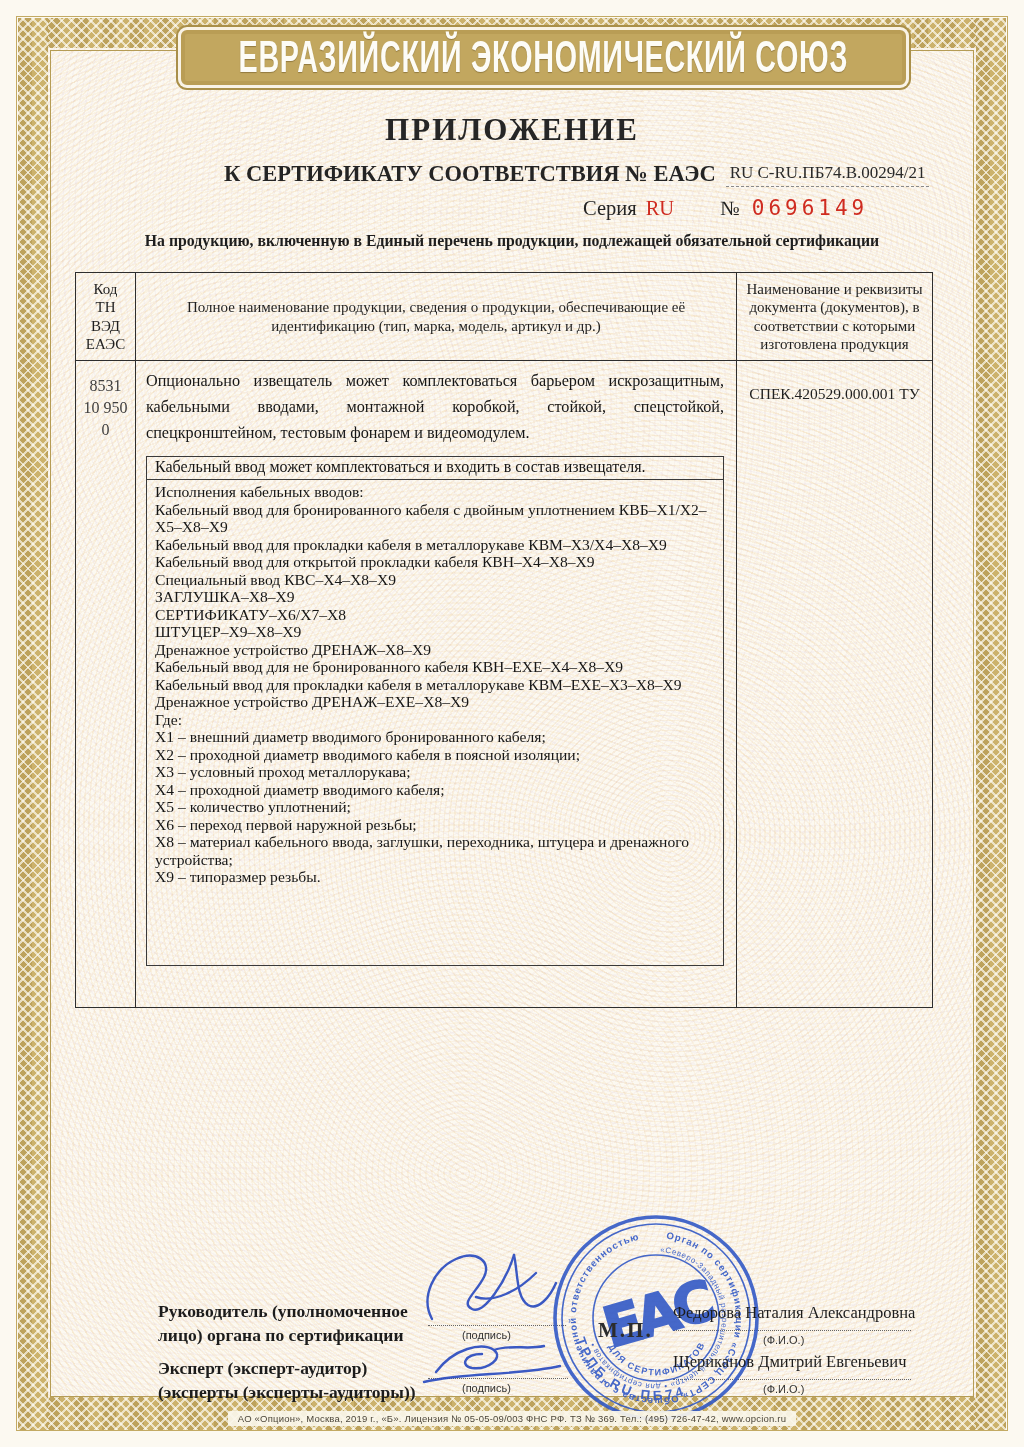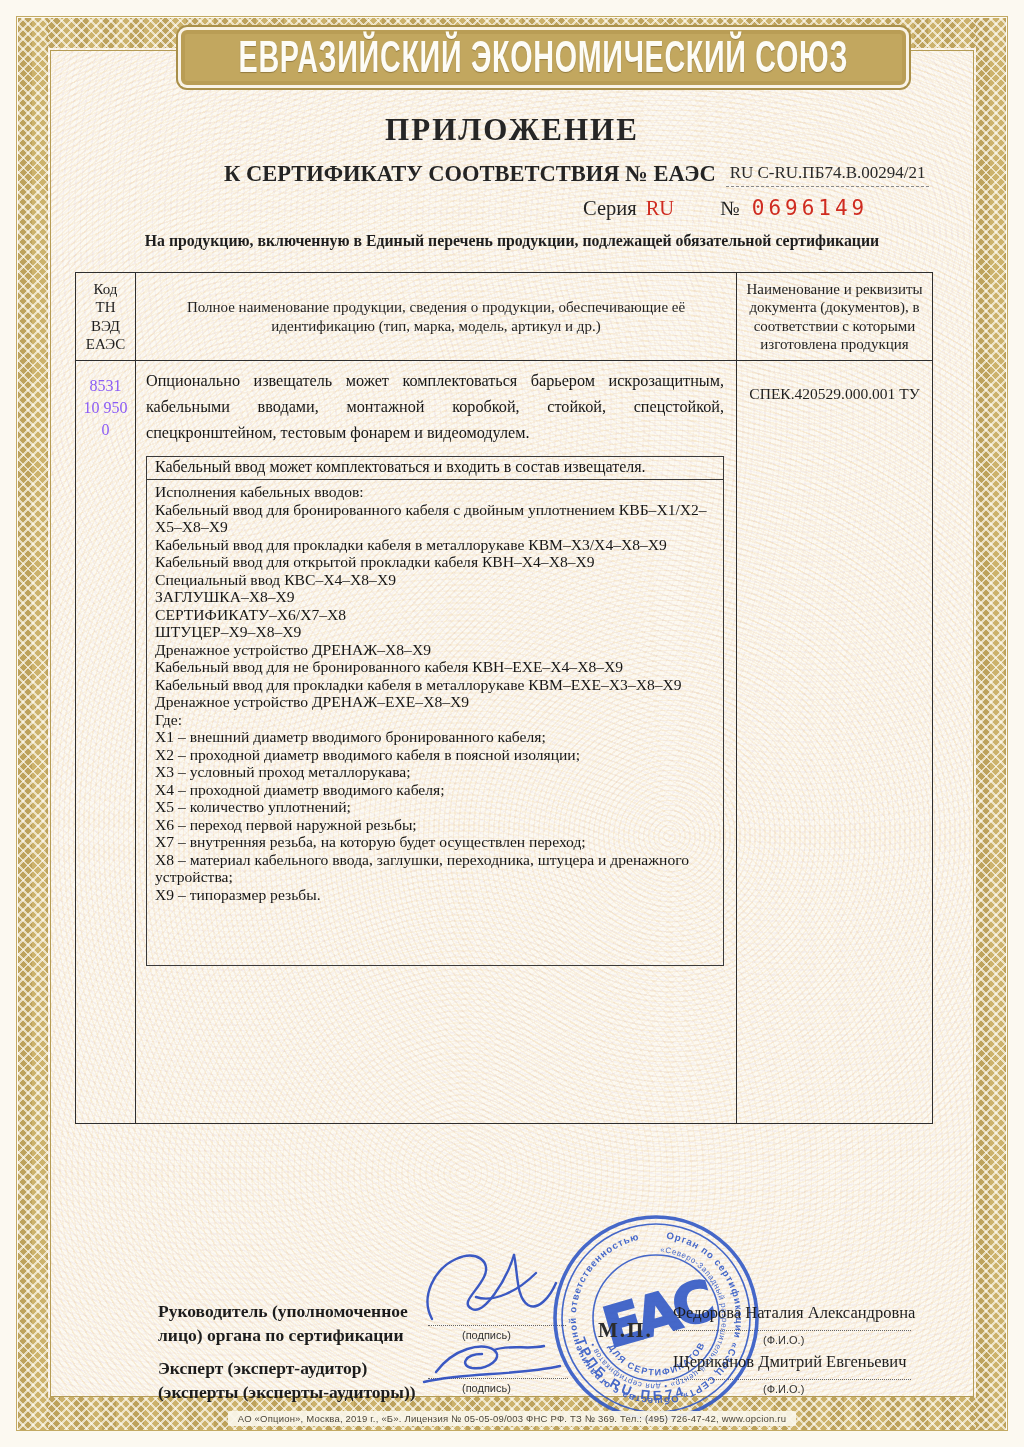--- a/index.html
+++ b/index.html
@@ -41,30 +41,30 @@
     border-bottom:1.5px dashed #8a8a8a;padding:0 4px 3px 4px;}
   .series-row{position:absolute;top:196px;left:583px;display:flex;align-items:baseline;z-index:2;}
   .series-label{font-size:20.5px;color:#242424;}
   .series-value{font-size:20.5px;color:#cf2b20;margin-left:9px;}
   .num-sign{font-size:20.5px;color:#242424;margin-left:46px;}
   .num-value{font-family:"DejaVu Sans Mono",monospace;font-size:21px;color:#cf2b20;margin-left:12px;letter-spacing:4px;}
   .statement{position:absolute;top:232px;left:0;width:100%;text-align:center;z-index:2;
     font-weight:bold;font-size:15.8px;color:#1e1e1e;}
 
   
-  .tbl{position:absolute;left:75px;top:272px;width:858px;height:852px;z-index:2;
+  .tbl{position:absolute;left:75px;top:272px;width:858px;height:736px;z-index:2;
     border:1.8px solid #2e2e2e;display:grid;grid-template-columns:60px 601px 1fr;grid-template-rows:88px 1fr;
     box-sizing:border-box;}
   .cell{box-sizing:border-box;}
   .b-r{border-right:1.5px solid #2e2e2e;}
   .b-b{border-bottom:1.5px solid #2e2e2e;}
   .hcell{display:flex;align-items:center;justify-content:center;text-align:center;
     font-size:15px;line-height:1.22;color:#1f1f1f;padding:2px 6px;}
   .hcell.pre{white-space:pre-line;}
-  .code-cell{padding-top:14px;text-align:center;font-size:16px;line-height:22px;white-space:pre-line;color:#8b5cf6;}
+  .code-cell{padding-top:14px;text-align:center;font-size:16px;line-height:22px;white-space:pre-line;color:#404040;}
   .main-cell{padding:7px 12px 0 10px;}
   .desc{font-size:16.2px;line-height:26px;text-align:justify;color:#161616;}
   .inner-box1{margin-top:10px;border:1.6px solid #3a3a3a;padding:1px 8px 3px 8px;font-size:16px;color:#161616;}
   .inner-box2{border:1.6px solid #3a3a3a;border-top:none;min-height:486px;box-sizing:border-box;
     padding:3px 8px 6px 8px;font-size:15.6px;line-height:17.5px;color:#161616;}
   .dline{display:block;}
   .doc-cell{padding:24px 8px 0 8px;text-align:center;font-size:15.5px;color:#1f1f1f;}
 
   
   .sig-label{position:absolute;z-index:4;font-weight:bold;font-size:17.5px;line-height:1.35;
@@ -140,21 +140,20 @@
         <span class="dline">Кабельный ввод для не бронированного кабеля КВН–ЕХЕ–Х4–Х8–Х9</span>
         <span class="dline">Кабельный ввод для прокладки кабеля в металлорукаве КВМ–ЕХЕ–Х3–Х8–Х9</span>
         <span class="dline">Дренажное устройство ДРЕНАЖ–ЕХЕ–Х8–Х9</span>
         <span class="dline">Где:</span>
         <span class="dline">Х1 – внешний диаметр вводимого бронированного кабеля;</span>
         <span class="dline">Х2 – проходной диаметр вводимого кабеля в поясной изоляции;</span>
         <span class="dline">Х3 – условный проход металлорукава;</span>
         <span class="dline">Х4 – проходной диаметр вводимого кабеля;</span>
         <span class="dline">Х5 – количество уплотнений;</span>
         <span class="dline">Х6 – переход первой наружной резьбы;</span>
-        <span class="dline">Х7 – внутренняя резьба, на которую будет осуществлен переход;</span>
         <span class="dline">Х8 – материал кабельного ввода, заглушки, переходника, штуцера и дренажного устройства;</span>
         <span class="dline">Х9 – типоразмер резьбы.</span>
       </div>
     </div>
 
     <div class="cell doc-cell">СПЕК.420529.000.001 ТУ</div>
   </div>
 
   <div class="sig-label" style="left:158px;top:1300px;width:320px;">Руководитель (уполномоченное
 лицо) органа по сертификации</div>

